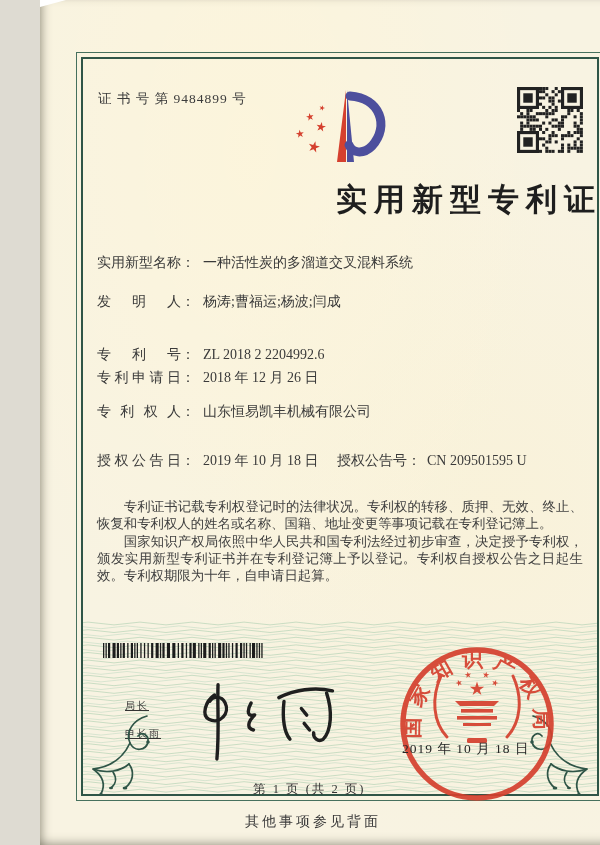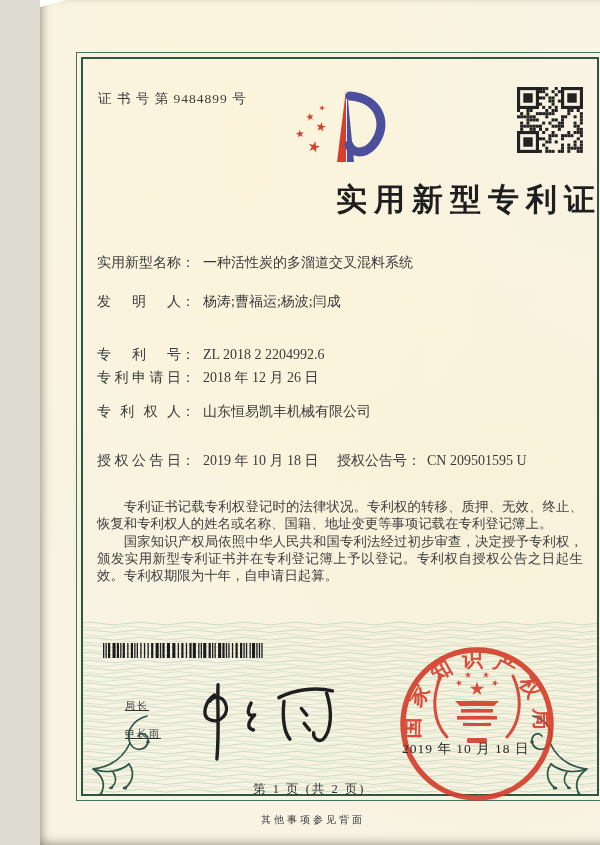--- a/index.html
+++ b/index.html
@@ -46,21 +46,21 @@
   .signer{position:absolute;left:85px;z-index:2;font-family:"Liberation Sans",sans-serif;
     font-size:10px;color:#333;letter-spacing:2px;font-weight:500;text-decoration:underline;}
   .signer-title{top:699px;}
   .signer-name{top:727px;}
   .signature{position:absolute;left:146px;top:676px;width:172px;height:90px;z-index:3;transform:rotate(-3deg);}
   .seal{position:absolute;left:355px;top:642px;width:164px;height:164px;z-index:3;opacity:.92;}
   .seal-date{position:absolute;left:362px;top:740px;z-index:4;font-size:13.5px;color:#262626;letter-spacing:1px;}
   .page-footer{position:absolute;left:213px;top:781px;width:120px;z-index:4;
     font-size:12.5px;color:#333;letter-spacing:2px;}
   .back-note{position:absolute;left:193px;top:813px;width:160px;text-align:center;
-    font-size:10px;color:#3a3a3a;letter-spacing:3px;}
+    font-size:14px;color:#3a3a3a;letter-spacing:3px;}
 </style>
 </head>
 <body>
 
 <div id="paper">
   <div class="sliver-tl"></div>
   <div class="sliver-tr"></div>
 
   <div class="frame-outer"></div>
   <div class="frame-inner"></div>

